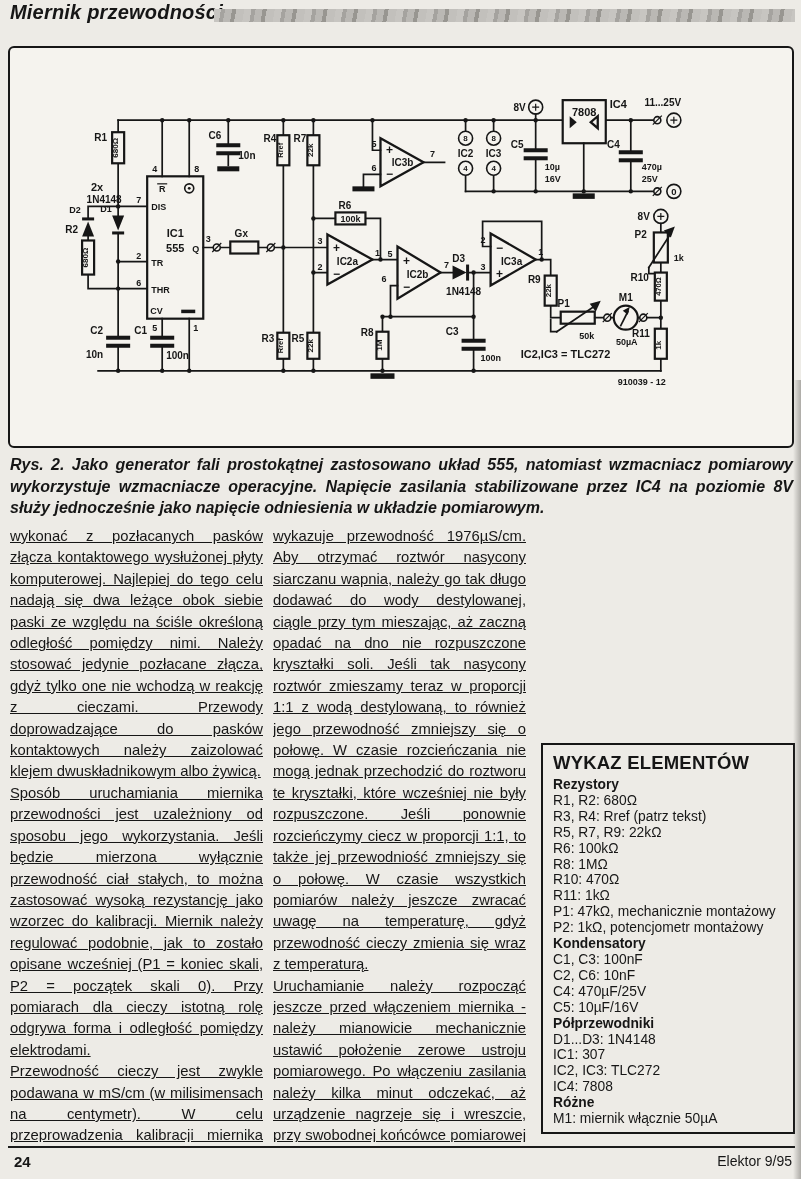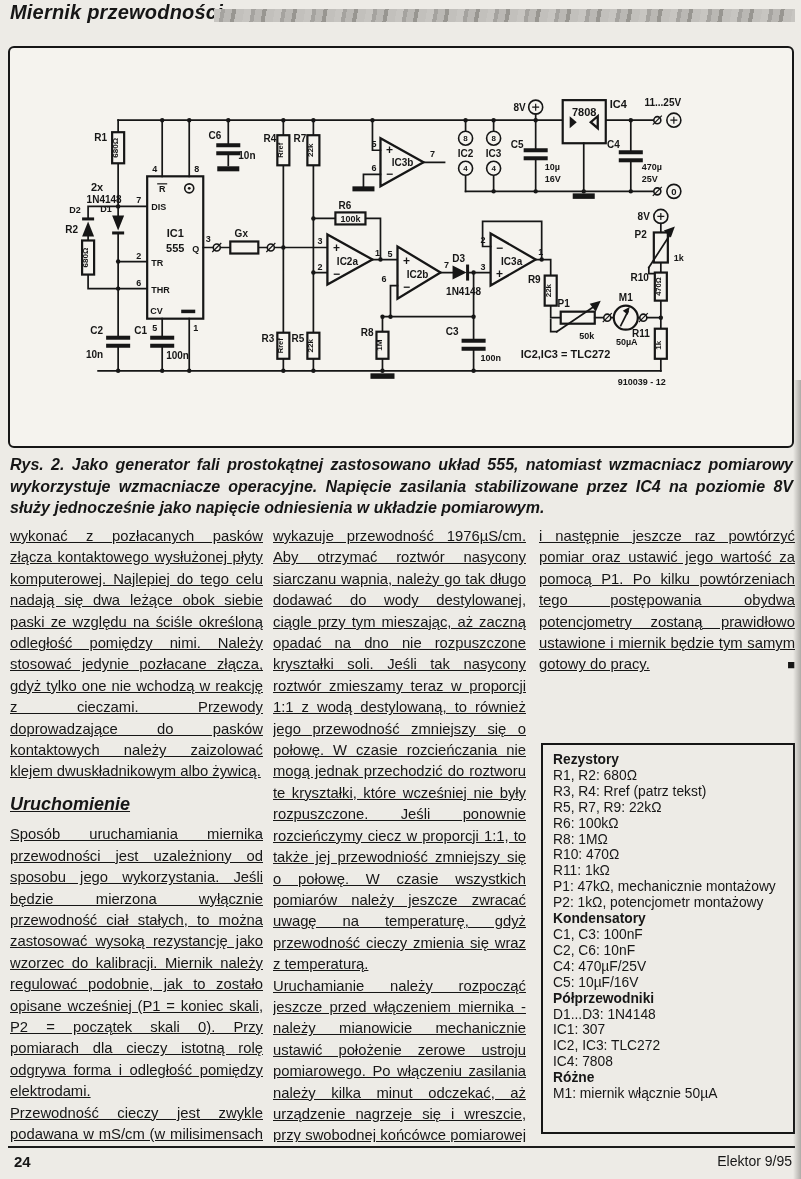--- a/index.html
+++ b/index.html
@@ -327,33 +327,30 @@
           <text x="660" y="344.5" text-anchor="middle" font-size="8" transform="rotate(-90 660 344.5)">1k</text>
           <text x="641" y="384" text-anchor="middle" font-size="9">910039 - 12</text>
         </g>
     </svg>
   </figure>
 
   <p class="caption">Rys. 2. Jako generator fali prostokątnej zastosowano układ 555, natomiast wzmacniacz pomiarowy wykorzystuje wzmacniacze operacyjne. Napięcie zasilania stabilizowane przez IC4 na poziomie 8V służy jednocześnie jako napięcie odniesienia w układzie pomiarowym.</p>
 
   <div class="col" style="left:10px;height:616px">
       <p>wykonać z  pozłacanych pasków złącza kontaktowego wysłużonej płyty komputerowej. Najlepiej do tego celu nadają się dwa leżące obok siebie paski ze względu na ściśle określoną odległość pomiędzy nimi. Należy stosować jedynie pozłacane złącza, gdyż tylko one nie wchodzą w  reakcję z  cieczami. Przewody doprowadzające do pasków kontaktowych należy zaizolować klejem dwuskładnikowym albo żywicą.</p>
-      <h2 class="subhead">Uruchomienie</h2>
       <p>Sposób uruchamiania miernika przewodności jest uzależniony od sposobu jego wykorzystania. Jeśli będzie mierzona wyłącznie przewodność ciał stałych, to można zastosować wysoką rezystancję jako wzorzec do kalibracji. Miernik należy regulować podobnie, jak to zostało opisane wcześniej (P1 = koniec skali, P2 =  początek skali 0). Przy pomiarach dla cieczy istotną rolę odgrywa forma i  odległość pomiędzy elektrodami.</p>
       <p>Przewodność cieczy jest zwykle podawana w  mS/cm (w milisimensach na centymetr). W  celu przeprowadzenia kalibracji miernika włącznie z  jego elektrodami konieczna jest ciecz wzorcowa. Bardzo dobrze do tego celu nadaje się nasycony roztwór siarczanu wapnia, który w  temperaturze +20°C</p>
     </div>
   <div class="col" style="left:273px;height:616px">
       <p>wykazuje przewodność 1976µS/cm. Aby otrzymać roztwór nasycony siarczanu wapnia, należy go tak długo dodawać do wody destylowanej, ciągle przy tym mieszając, aż zaczną opadać na dno nie rozpuszczone kryształki soli. Jeśli tak nasycony roztwór zmieszamy teraz w  proporcji 1:1 z  wodą destylowaną, to również jego przewodność zmniejszy się o  połowę. W  czasie rozcieńczania nie mogą jednak przechodzić do roztworu te kryształki, które wcześniej nie były rozpuszczone. Jeśli ponownie rozcieńczymy ciecz w  proporcji 1:1, to także jej przewodniość zmniejszy się o połowę. W  czasie wszystkich pomiarów należy jeszcze zwracać uwagę na temperaturę, gdyż przewodność cieczy zmienia się wraz z temperaturą.</p>
       <p>Uruchamianie należy rozpocząć jeszcze przed włączeniem miernika -  należy mianowicie mechanicznie ustawić położenie zerowe ustroju pomiarowego. Po włączeniu zasilania należy kilka minut odczekać, aż urządzenie nagrzeje się i  wreszcie, przy swobodnej końcówce pomiarowej można przy pomocy P2 dokonać elektrycznego ustawienia punktu zerowego skali. Po zanurzeniu elektrod można przy pomocy P1 ustawić właściwe wychylenie wskaźnika pomiarowego.</p>
     </div>
-  <div class="col" style="left:539px;width:256px;height:205px">
-      <p>i  następnie jeszcze raz powtórzyć pomiar oraz ustawić jego wartość za pomocą P1. Po kilku powtórzeniach tego postępowania obydwa potencjometry zostaną prawidłowo ustawione i  miernik będzie tym samym gotowy do pracy.<span class="endmark">■</span></p>
-    </div>
 
   <aside class="parts">
+    <h2>WYKAZ ELEMENTÓW</h2>
     <div id="parts-body">
         <div class="psec-h">Rezystory</div>
         <div class="pitem">R1, R2: 680Ω</div>
         <div class="pitem">R3, R4: Rref (patrz tekst)</div>
         <div class="pitem">R5, R7, R9: 22kΩ</div>
         <div class="pitem">R6: 100kΩ</div>
         <div class="pitem">R8: 1MΩ</div>
         <div class="pitem">R10: 470Ω</div>
         <div class="pitem">R11: 1kΩ</div>
         <div class="pitem">P1: 47kΩ, mechanicznie montażowy</div>

